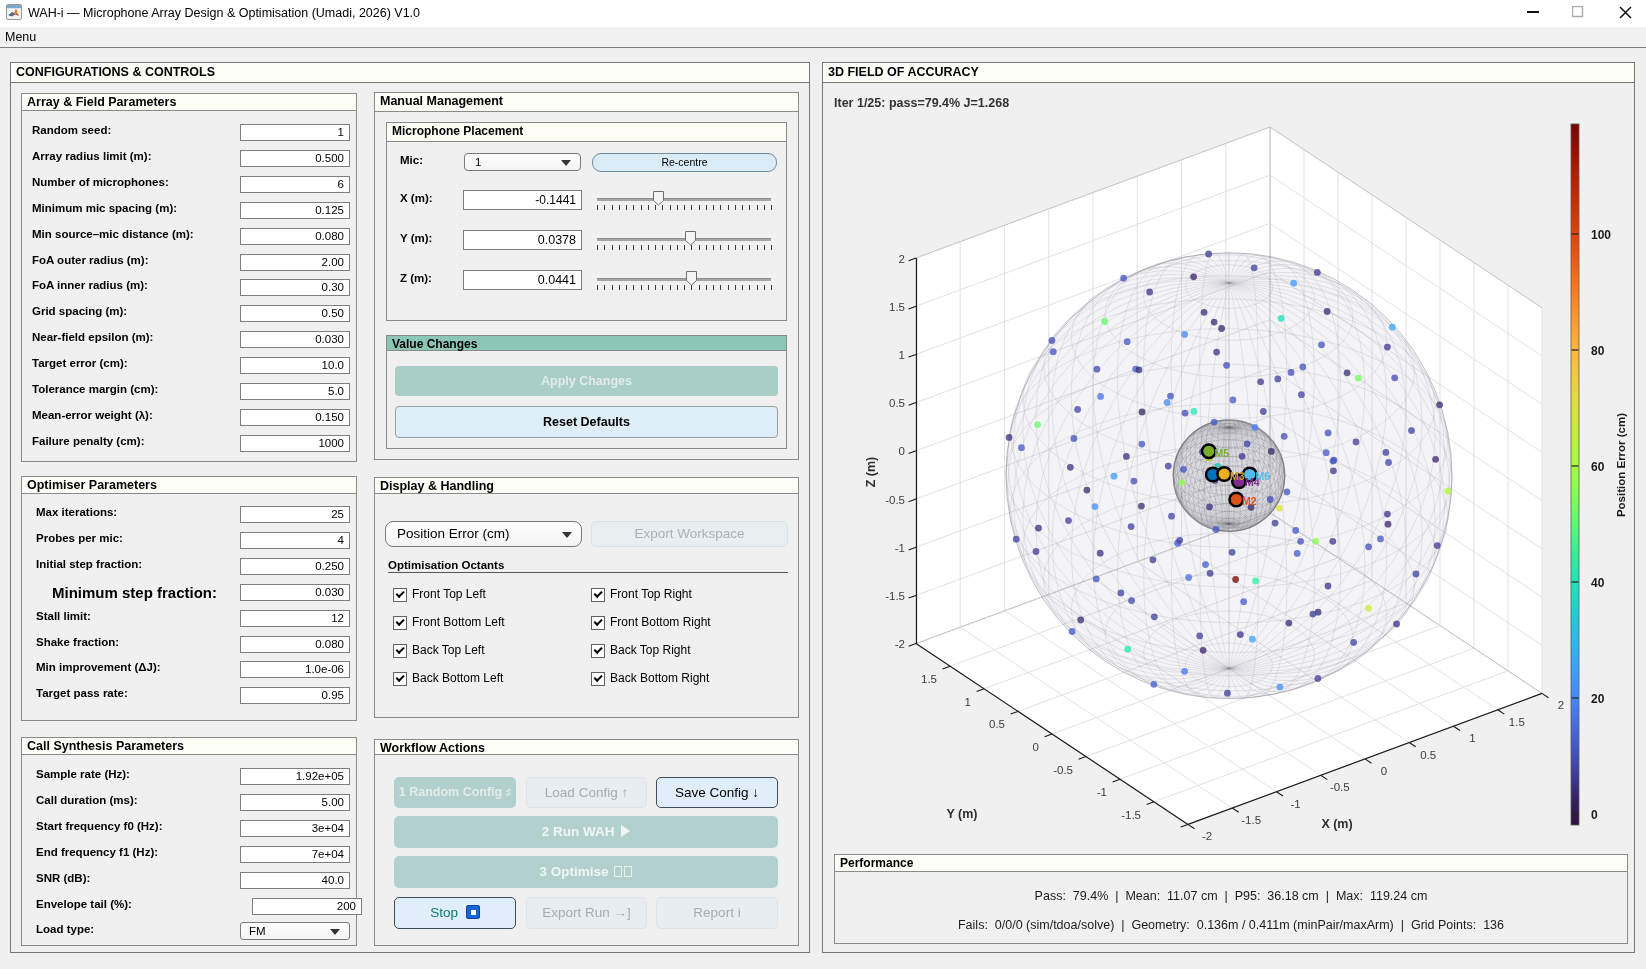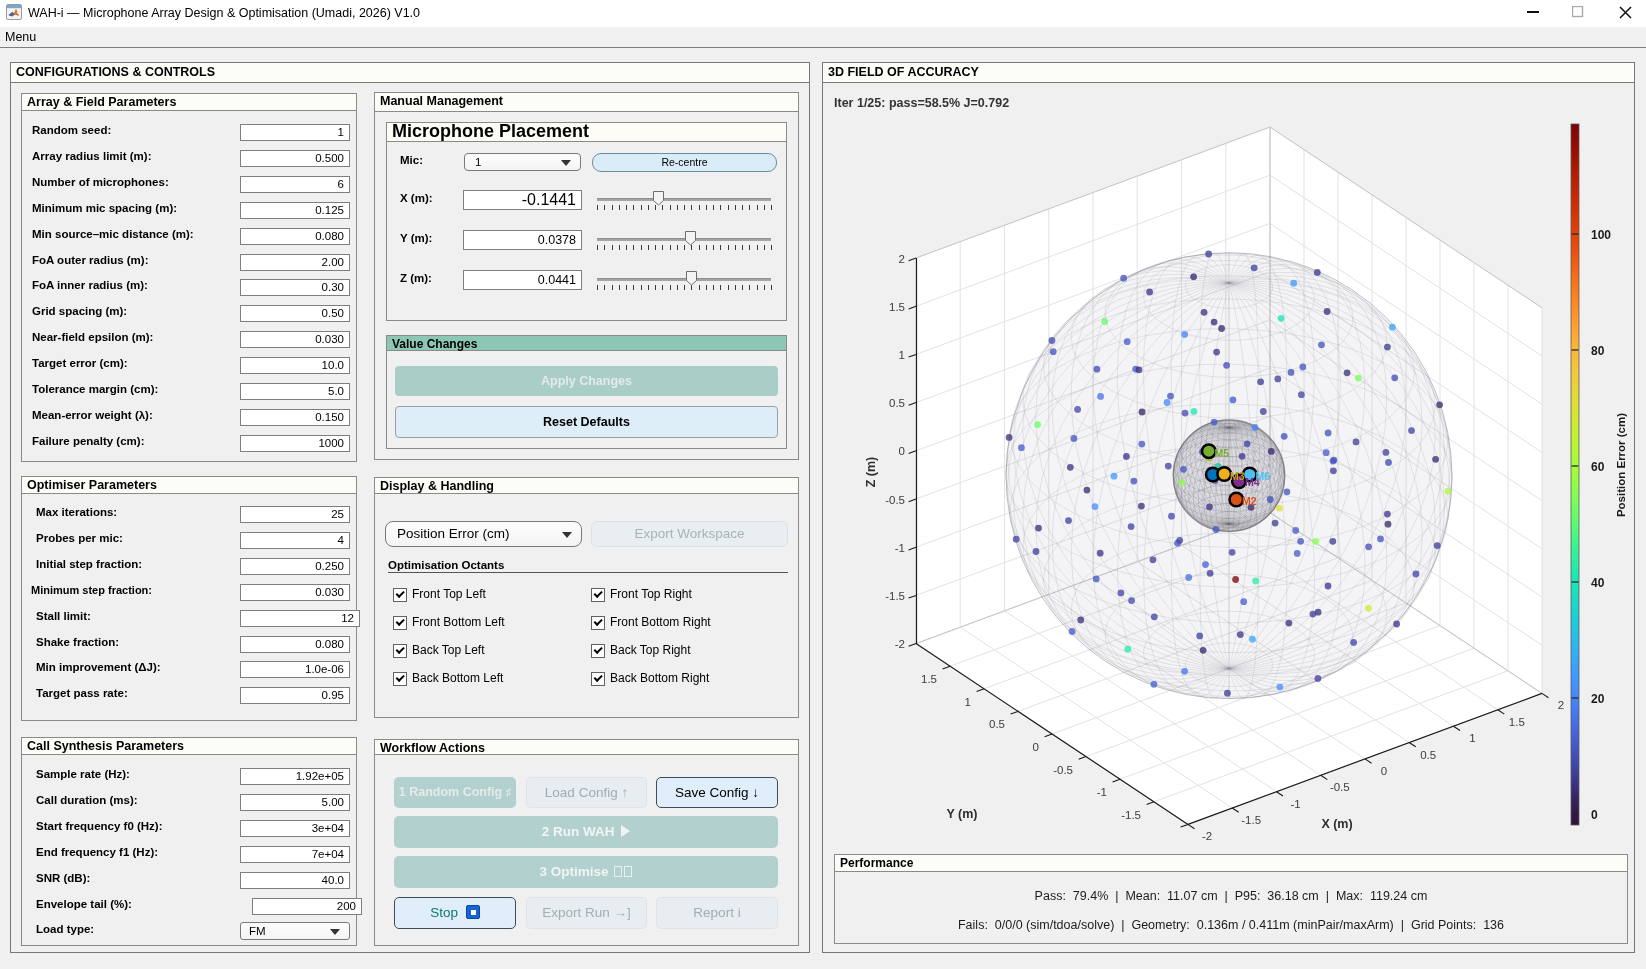--- a/index.html
+++ b/index.html
@@ -43,21 +43,21 @@
     </svg>
 </div>
 <div class="menubar">
     <span style="position:absolute;left:5px;top:3px;font-size:12.5px;color:#000">Menu</span>
   </div>
 <div class="panel" style="left:10px;top:62px;width:800px;height:891px">
  <div class="ptitle">CONFIGURATIONS &amp; CONTROLS</div>
 </div>
 <div class="panel" style="left:822px;top:62px;width:813px;height:891px">
  <div class="ptitle">3D FIELD OF ACCURACY</div>
- <div style="position:absolute;left:11px;top:33px;font-size:12.5px;font-weight:bold;color:#333">Iter 1/25: pass=58.5% J=0.792</div>
+ <div style="position:absolute;left:11px;top:33px;font-size:12.5px;font-weight:bold;color:#333">Iter 1/25: pass=79.4% J=1.268</div>
 </div>
 <div class="grp" style="left:21px;top:93px;width:336px;height:369px">
     <div class="gt" style="height:17px;background:#fdfdf8;font-size:12.5px">Array &amp; Field Parameters</div>
   </div>
 <div class="lbl" style="left:32px;top:124px;font-size:11.5px">Random seed:</div>
 <div class="inp" style="left:240px;top:124px;width:110px;height:17px;line-height:15px">1</div>
 <div class="lbl" style="left:32px;top:150px;font-size:11.5px">Array radius limit (m):</div>
 <div class="inp" style="left:240px;top:150px;width:110px;height:17px;line-height:15px">0.500</div>
 <div class="lbl" style="left:32px;top:176px;font-size:11.5px">Number of microphones:</div>
 <div class="inp" style="left:240px;top:176px;width:110px;height:17px;line-height:15px">6</div>
@@ -83,24 +83,24 @@
 <div class="inp" style="left:240px;top:435px;width:110px;height:17px;line-height:15px">1000</div>
 <div class="grp" style="left:21px;top:476px;width:336px;height:245px">
     <div class="gt" style="height:17px;background:#fdfdf8;font-size:12.5px">Optimiser Parameters</div>
   </div>
 <div class="lbl" style="left:36px;top:506px;font-size:11.5px">Max iterations:</div>
 <div class="inp" style="left:240px;top:506px;width:110px;height:17px;line-height:15px">25</div>
 <div class="lbl" style="left:36px;top:532px;font-size:11.5px">Probes per mic:</div>
 <div class="inp" style="left:240px;top:532px;width:110px;height:17px;line-height:15px">4</div>
 <div class="lbl" style="left:36px;top:558px;font-size:11.5px">Initial step fraction:</div>
 <div class="inp" style="left:240px;top:558px;width:110px;height:17px;line-height:15px">0.250</div>
-<div class="lbl" style="left:31px;top:584px;font-size:11px">Minimum step fraction:</div>
+<div class="lbl" style="left:52px;top:584px;font-size:15px">Minimum step fraction:</div>
 <div class="inp" style="left:240px;top:584px;width:110px;height:17px;line-height:15px">0.030</div>
 <div class="lbl" style="left:36px;top:610px;font-size:11.5px">Stall limit:</div>
-<div class="inp" style="left:240px;top:610px;width:120px;height:17px;line-height:15px">12</div>
+<div class="inp" style="left:240px;top:610px;width:110px;height:17px;line-height:15px">12</div>
 <div class="lbl" style="left:36px;top:636px;font-size:11.5px">Shake fraction:</div>
 <div class="inp" style="left:240px;top:636px;width:110px;height:17px;line-height:15px">0.080</div>
 <div class="lbl" style="left:36px;top:661px;font-size:11.5px">Min improvement (ΔJ):</div>
 <div class="inp" style="left:240px;top:661px;width:110px;height:17px;line-height:15px">1.0e-06</div>
 <div class="lbl" style="left:36px;top:687px;font-size:11.5px">Target pass rate:</div>
 <div class="inp" style="left:240px;top:687px;width:110px;height:17px;line-height:15px">0.95</div>
 <div class="grp" style="left:21px;top:737px;width:336px;height:209px">
     <div class="gt" style="height:17px;background:#fdfdf8;font-size:12.5px">Call Synthesis Parameters</div>
   </div>
 <div class="lbl" style="left:36px;top:768px;font-size:11.5px">Sample rate (Hz):</div>
@@ -117,30 +117,30 @@
 <div class="inp" style="left:252px;top:898px;width:110px;height:17px;line-height:15px">200</div>
 <div class="lbl" style="left:36px;top:923px;font-size:11.5px">Load type:</div>
 <div class="dd" style="left:240px;top:922px;width:110px;height:18px;border-radius:3px">
     <span style="font-size:11.5px;padding-left:8px;line-height:16px">FM</span>
     <i class="dar"></i>
   </div>
 <div class="grp" style="left:374px;top:92px;width:425px;height:368px">
     <div class="gt" style="height:19px;background:#fdfdf8;font-size:12.5px">Manual Management</div>
   </div>
 <div class="grp" style="left:386px;top:122px;width:401px;height:199px">
-    <div class="gt" style="height:19px;background:#fdfdf6;font-size:18px">Microphone Placement</div>
+    <div class="gt" style="height:19px;background:#fdfdf6;font-size:12px">Microphone Placement</div>
   </div>
 <div class="lbl" style="left:400px;top:154px;font-size:11.5px">Mic:</div>
 <div class="dd" style="left:464px;top:153px;width:117px;height:18px;border-radius:4px">
     <span style="font-size:11.5px;padding-left:10px;line-height:16px">1</span>
     <i class="dar"></i>
   </div>
 <div class="btn lblue" style="left:592px;top:153px;width:185px;height:19px;line-height:17px;font-size:10.5px;border-radius:9px;border:1px solid #6b8ea0;font-weight:normal">Re-centre</div>
 <div class="lbl" style="left:400px;top:192px;font-size:11.5px">X (m):</div>
-<div class="inp" style="left:463px;top:190px;width:119px;height:20px;line-height:18px;font-size:16px">-0.1441</div>
+<div class="inp" style="left:463px;top:190px;width:119px;height:20px;line-height:18px;font-size:12px">-0.1441</div>
 <div style="position:absolute;left:597px;top:198px;width:174px;height:3px;background:#a6a6a6;border-top:1px solid #8f8f8f"></div>
 <i style="position:absolute;left:597.0px;top:205px;width:1px;height:5px;background:#3a3a3a"></i>
 <i style="position:absolute;left:604.2px;top:205px;width:1px;height:5px;background:#3a3a3a"></i>
 <i style="position:absolute;left:611.5px;top:205px;width:1px;height:5px;background:#3a3a3a"></i>
 <i style="position:absolute;left:618.8px;top:205px;width:1px;height:5px;background:#3a3a3a"></i>
 <i style="position:absolute;left:626.0px;top:205px;width:1px;height:5px;background:#3a3a3a"></i>
 <i style="position:absolute;left:633.2px;top:205px;width:1px;height:5px;background:#3a3a3a"></i>
 <i style="position:absolute;left:640.5px;top:205px;width:1px;height:5px;background:#3a3a3a"></i>
 <i style="position:absolute;left:647.8px;top:205px;width:1px;height:5px;background:#3a3a3a"></i>
 <i style="position:absolute;left:655.0px;top:205px;width:1px;height:5px;background:#3a3a3a"></i>

